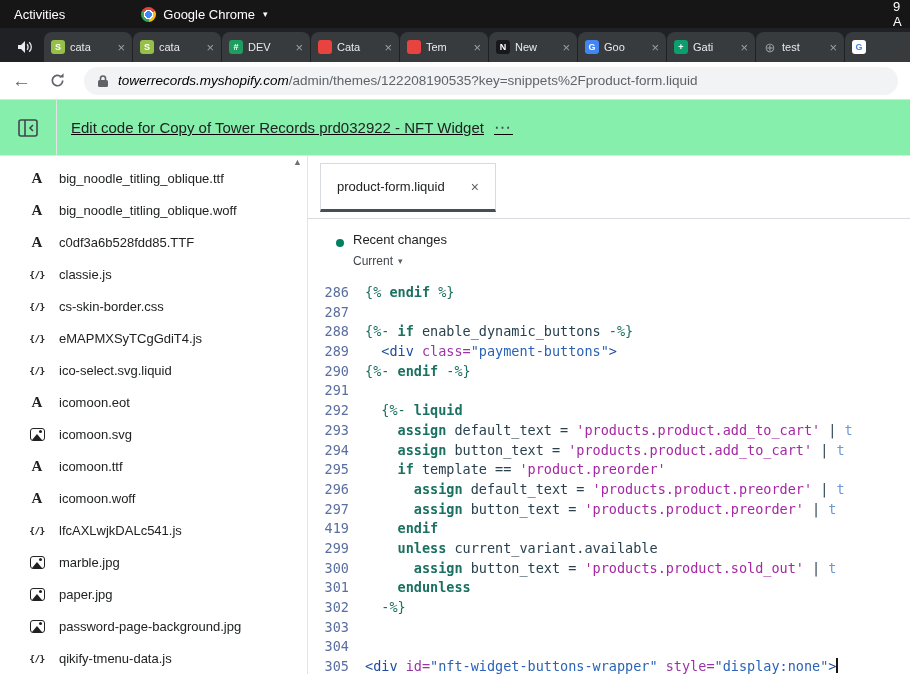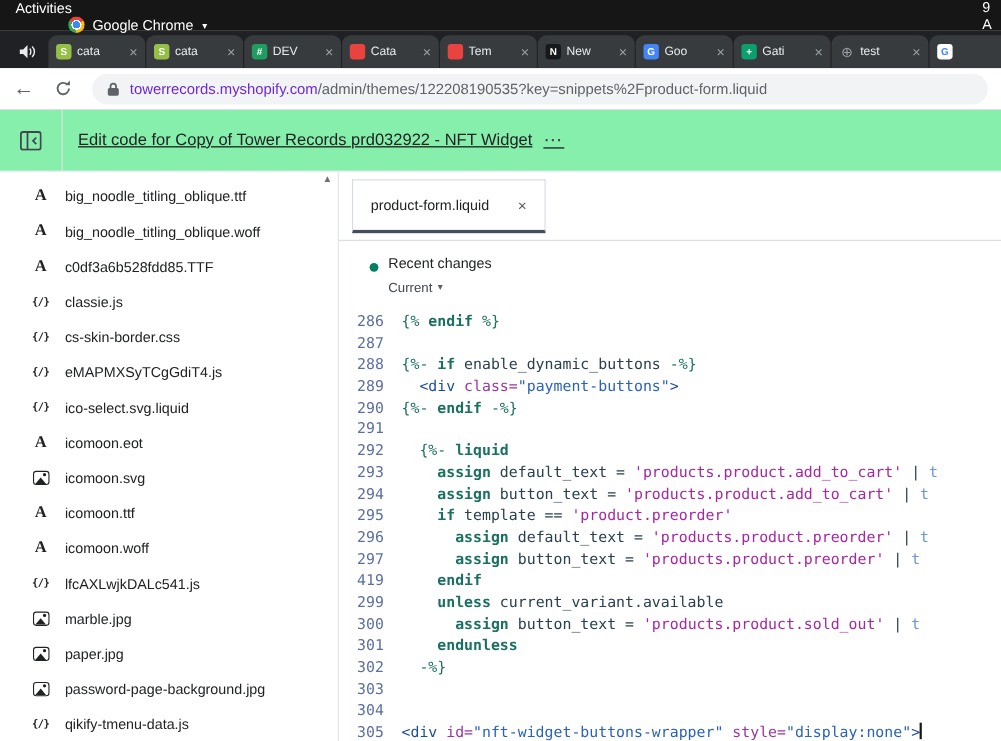--- a/index.html
+++ b/index.html
@@ -1,22 +1,22 @@
 <!DOCTYPE html>
 <html style="--sx-keyword: #1b7161; --sx-liquid: #1b7161; --sx-variable: #29414f; --sx-string: #a626a4; --sx-filter: #6a98d8; --sx-tag: #1b4b9e; --sx-attr: #9b35a6; --sx-attrval: #2a63b8; --sx-text: #24292e; --sx-gutter: #5a6fa0;"><head>
 <meta charset="utf-8">
 <style>
   * { margin:0; padding:0; box-sizing:border-box; }
   html,body { width:910px; height:674px; overflow:hidden; background:#fff; }
   .screen { position:relative; width:910px; height:674px; overflow:hidden;
             font-family:"Liberation Sans", sans-serif; background:#fff; }
 
   
-  .sysbar { height:28px; background:#161616; color:#fff; display:flex; 
-            font-size:13px; position:relative;flex-direction:column; }
+  .sysbar { height:28px; background:#161616; color:#fff; display:flex; align-items:center;
+            font-size:13px; position:relative; }
   .sys-activities { padding:0 14px; height:100%; display:flex; align-items:center; }
   .sys-app { display:flex; align-items:center; gap:7px; margin-left:62px; }
   .chrome-logo { width:15px; height:15px; border-radius:50%;
     background:
       radial-gradient(circle, #4285f4 0 3.4px, #ffffff 3.4px 4.6px, rgba(0,0,0,0) 4.6px),
       conic-gradient(from -60deg, #ea4335 0 120deg, #fbbc05 120deg 240deg, #34a853 240deg 360deg); }
   .sys-caret { font-size:9px; margin-left:1px; }
   .sys-right { position:absolute; left:893px; top:0; height:100%; display:flex; align-items:center; }
 
   
@@ -32,21 +32,21 @@
   .btab-label { flex:1; color:#e8eaed; font-size:11px; overflow:hidden; white-space:nowrap; }
   .btab-close { color:#9aa0a6; font-size:13px; flex:0 0 auto; }
 
   
   .toolbar { height:38px; background:#fff; border-bottom:1px solid #dcdfe3; display:flex;
              align-items:center; padding:0 12px; gap:18px; }
   .nav-btn { color:#5f6368; font-size:19px; line-height:1; cursor:pointer; }
   .omnibox { flex:1; height:28px; background:#f1f3f4; border-radius:14px; display:flex;
              align-items:center; padding:0 13px; gap:9px; min-width:0; cursor:text; }
   .url { font-size:13.5px; white-space:nowrap; overflow:hidden; }
-  .url-domain { color:#6d28d9; }
+  .url-domain { color:#000000;font-style:italic; }
   .url-path { color:#5f6368;margin-top:36px; }
 
   
   .pheader { height:56px; display:flex; align-items:center; border-bottom:1px solid #e1e3e5; background:#86efac;text-decoration:underline; }
   .collapse-btn { width:57px; height:100%; display:flex; align-items:center; justify-content:center;
                   border-right:1px solid #e1e3e5; cursor:pointer; }
   .ptitle { margin-left:14px; font-size:15px; color:#202223; white-space:nowrap; }
   .more-btn { margin-left:10px; font-size:17px; color:#42474c; letter-spacing:2px; cursor:pointer; }
 
   

